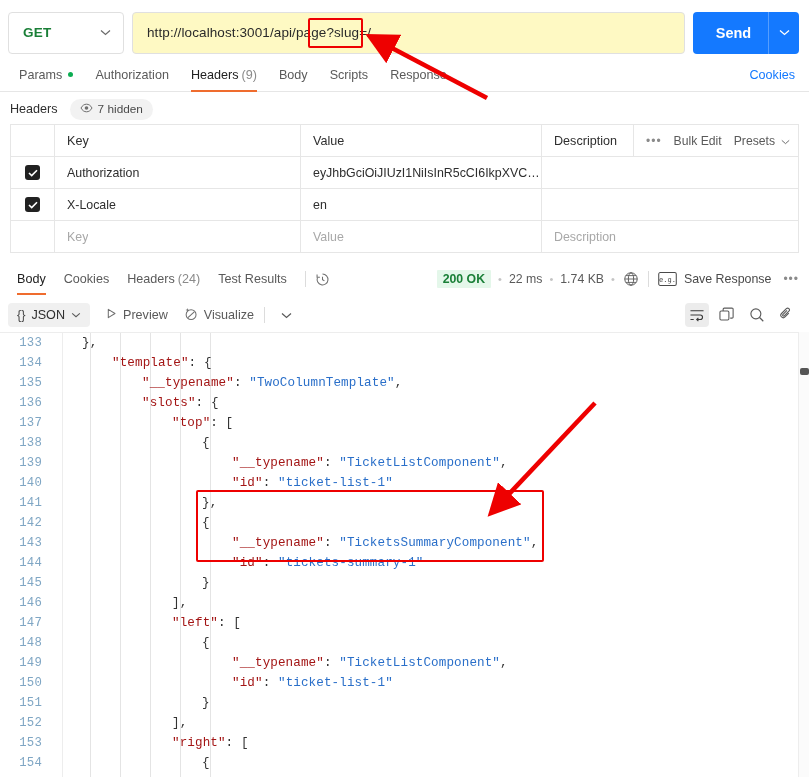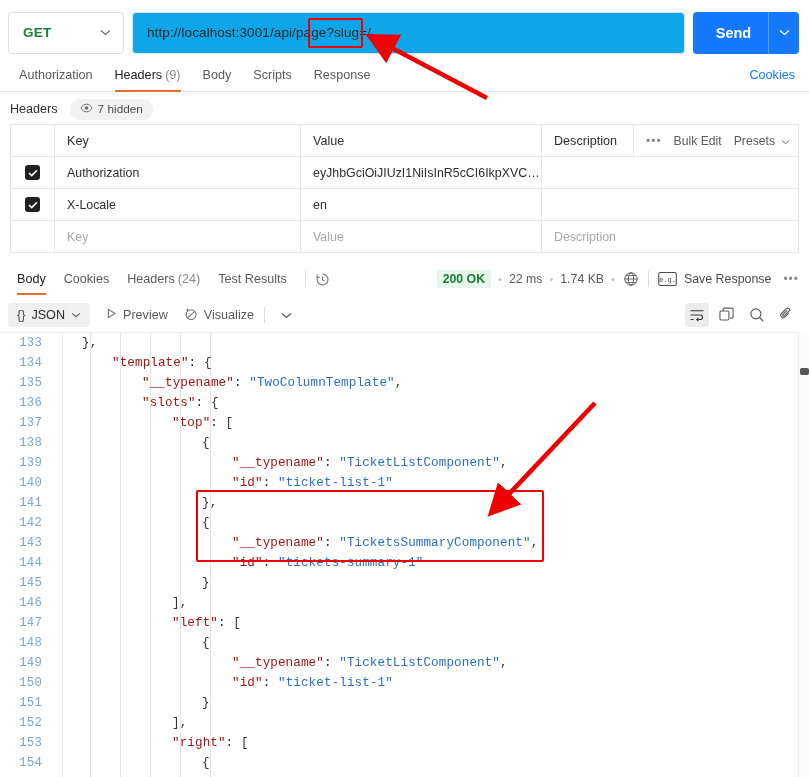--- a/index.html
+++ b/index.html
@@ -22,21 +22,21 @@
     width: 116px; height: 42px; border: 1px solid #e0e0e0; border-radius: 4px;
     display: flex; align-items: center; justify-content: space-between;
     padding: 0 12px 0 14px; background: #fff;
   }
   .method-label {
     color: #1a7f37; font-size: 13.5px; font-weight: bold; letter-spacing: .3px;
   }
   .chev { color: #6b6b6b; font-size: 10px; line-height: 1; }
   .url-box {
     flex: 1; height: 42px; border: 1px solid #e0e0e0; border-radius: 4px;
-    background: #0ea5e9; display: flex; align-items: center; padding: 0 14px;
+    background: #fef9c3; display: flex; align-items: center; padding: 0 14px;
     position: relative; min-width: 0;
   }
   .url-text { font-size: 13.5px; color: #2a2a2a; white-space: nowrap; letter-spacing: .1px; }
   .url-hl {
     position: absolute; left: 175px; top: 5px; width: 55px; height: 30px;
     border: 2.5px solid #ee0000; border-radius: 2px; pointer-events: none;
   }
   .send-btn {
     width: 106px; height: 42px; background: #1479ff; border-radius: 4px;
     display: flex; align-items: center; color: #fff; position: relative;
@@ -254,20 +254,24 @@
       <span class="send-div"></span>
       <span class="send-chev">
         <svg width="11" height="7" viewBox="0 0 11 7">
             <path d="M1 1.5L5.5 5.5L10 1.5" stroke="#ffffff" stroke-width="1.3" fill="none"></path>
           </svg>
       </span>
     </div>
   </div>
 
   <div class="req-tabs">
+    <div class="rtab">
+      <span>Params</span>
+      <span class="dot-green"></span>
+    </div>
     <div class="rtab">
       <span>Authorization</span>
     </div>
     <div class="rtab active">
       <span>Headers</span>
       <span class="count">(9)</span>
     </div>
     <div class="rtab">
       <span>Body</span>
     </div>

